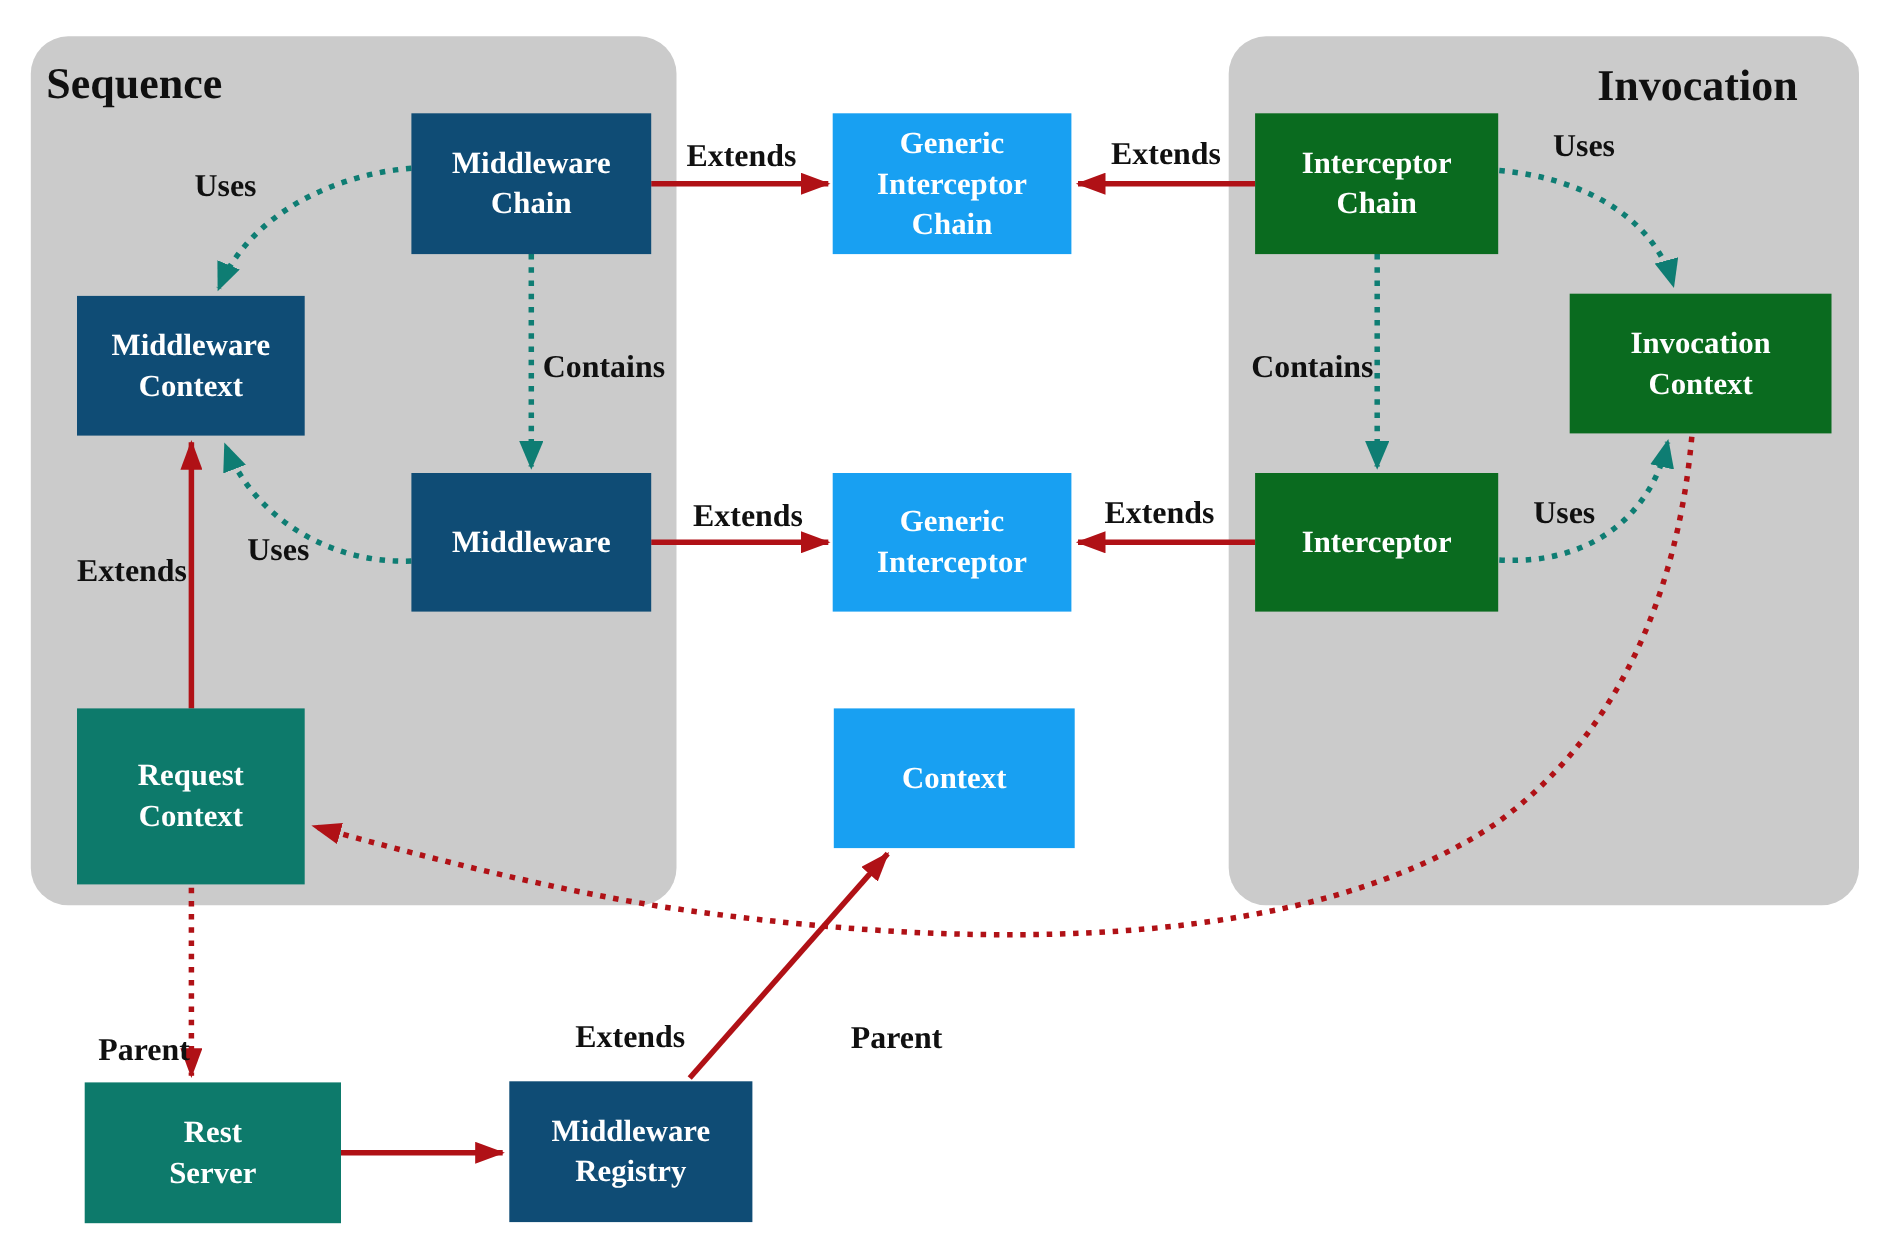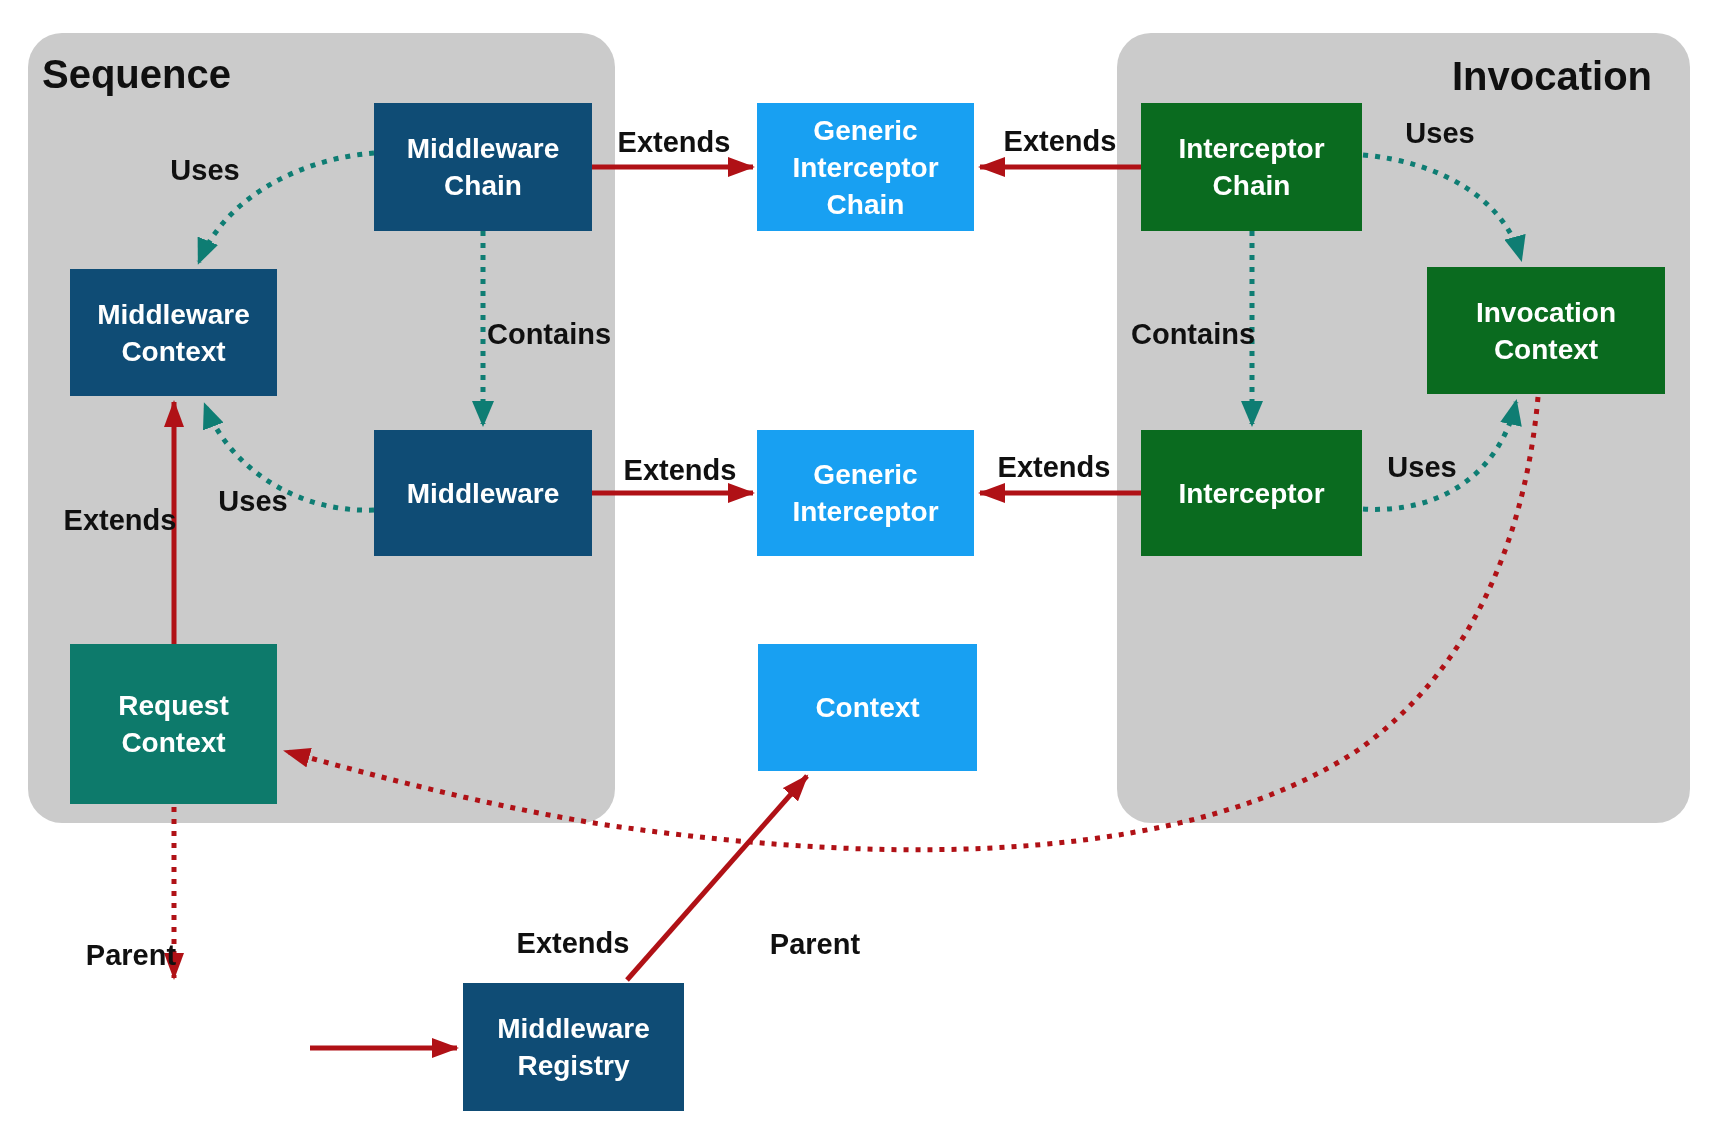--- a/index.html
+++ b/index.html
@@ -1,18 +1,18 @@
 <!DOCTYPE html>
 <html><head>
 <meta charset="utf-8">
 <style>
   html,body{margin:0;padding:0;background:#ffffff;}
   #stage{
     position:relative;width:1720px;height:1144px;overflow:hidden;
-    font-family:Liberation Sans, sans-serif;background:#ffffff;
+    font-family:Liberation Serif, serif;background:#ffffff;
   }
   .container-box{
     position:absolute;background:#cbcbcb;border-radius:34px;
   }
   .container-title{
     position:absolute;font-size:40px;font-weight:bold;color:#101010;
     white-space:nowrap;
   }
   .node{
     position:absolute;display:flex;align-items:center;justify-content:center;
@@ -84,20 +84,22 @@
 
   <div class="node" style="left: 374px; top: 430px; width: 218px; height: 126px; background: rgb(15, 76, 117);">Middleware</div>
   <div class="node" style="left: 757px; top: 430px; width: 217px; height: 126px; background: rgb(24, 160, 242);">Generic
 Interceptor</div>
   <div class="node" style="left: 1141px; top: 430px; width: 221px; height: 126px; background: rgb(10, 107, 31);">Interceptor</div>
 
   <div class="node" style="left: 70px; top: 644px; width: 207px; height: 160px; background: rgb(13, 122, 107);">Request
 Context</div>
   <div class="node" style="left: 758px; top: 644px; width: 219px; height: 127px; background: rgb(24, 160, 242);">Context</div>
 
+  <div class="node" style="left: 77px; top: 984px; width: 233px; height: 128px; background: rgb(13, 122, 107);">Rest
+Server</div>
   <div class="node" style="left: 463px; top: 983px; width: 221px; height: 128px; background: rgb(15, 76, 117);">Middleware
 Registry</div>
 
   <div class="elabel" style="left:674px;top:142px;">Extends</div>
   <div class="elabel" style="left:1060px;top:141px;">Extends</div>
   <div class="elabel" style="left:680px;top:470px;">Extends</div>
   <div class="elabel" style="left:1054px;top:467px;">Extends</div>
 
   <div class="elabel" style="left:205px;top:170px;">Uses</div>
   <div class="elabel" style="left:253px;top:501px;">Uses</div>

